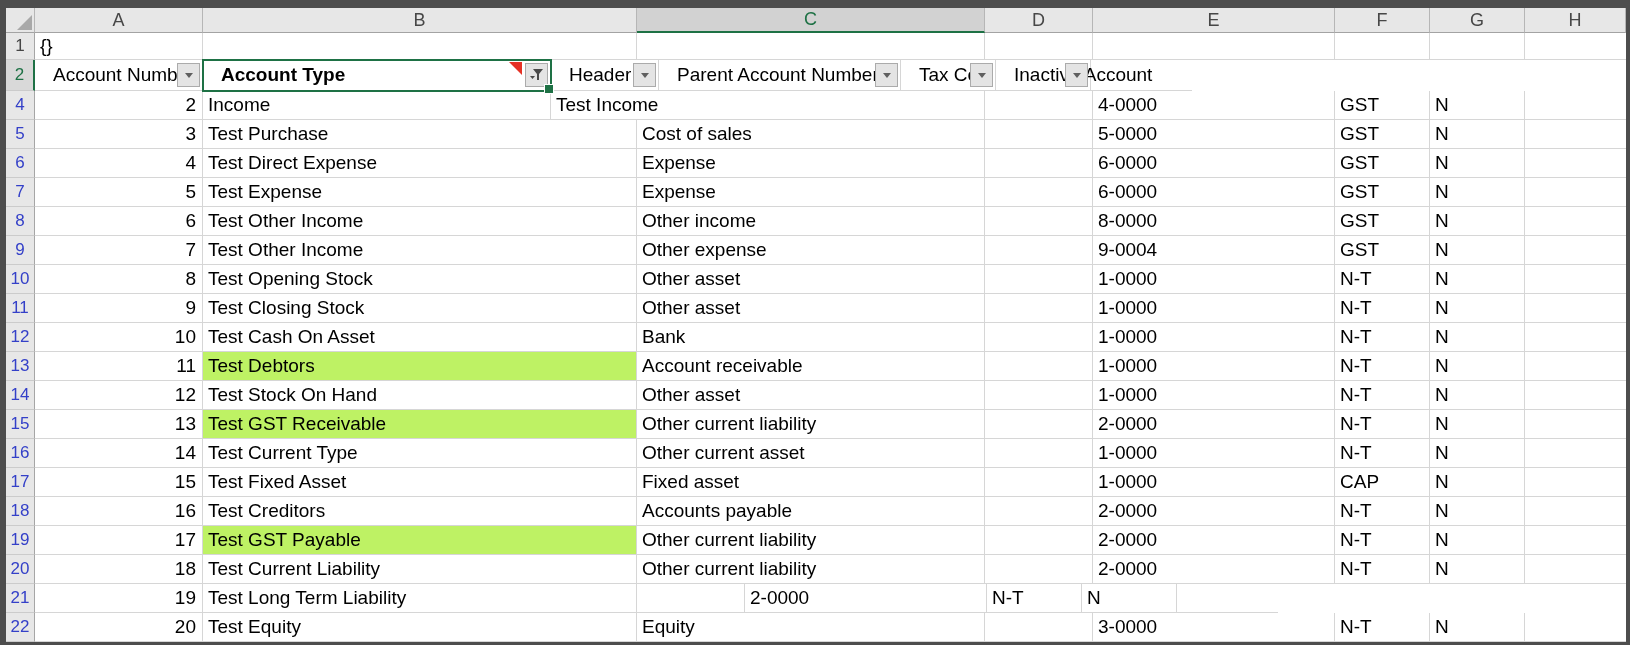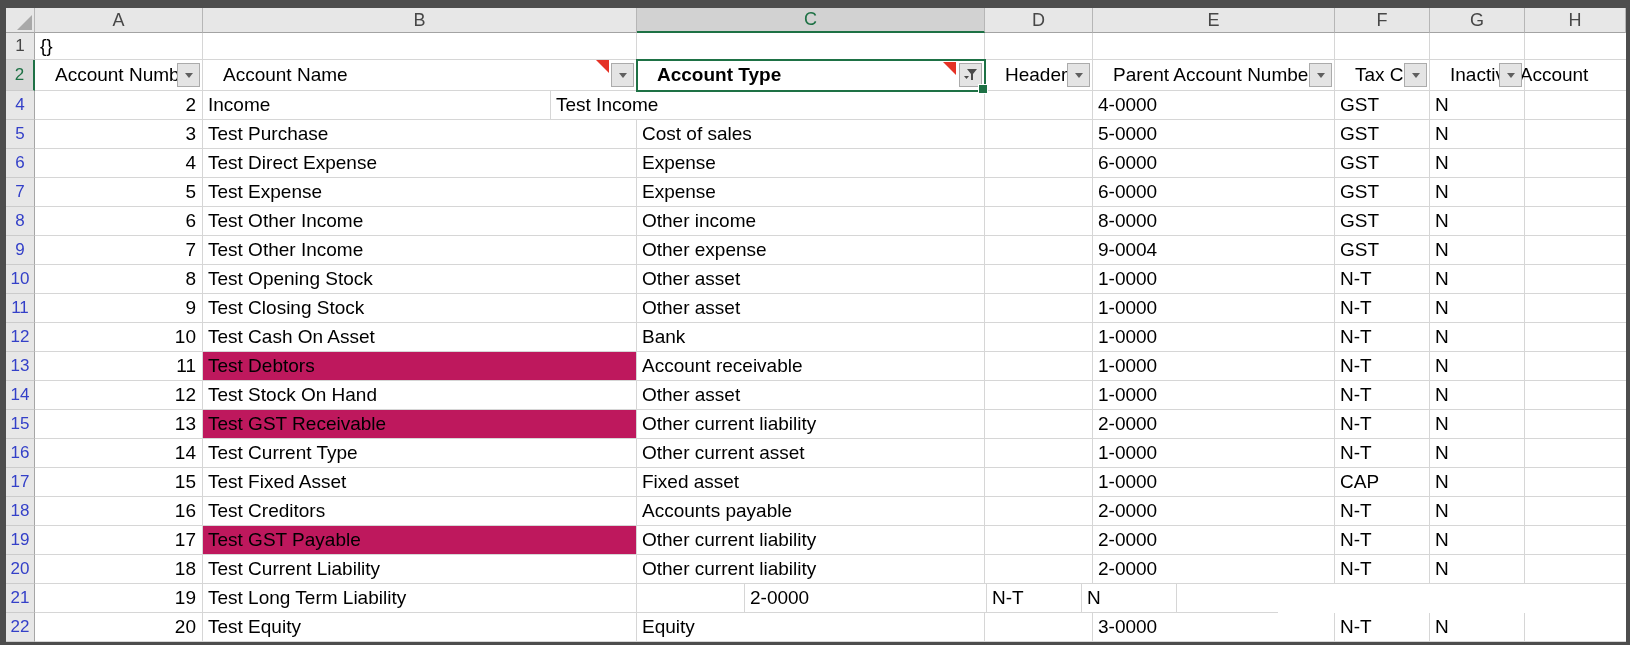--- a/index.html
+++ b/index.html
@@ -2,31 +2,31 @@
 <html><head>
 <meta charset="utf-8">
 <style>
   html,body{margin:0;padding:0;background:#222;}
   .shot{position:relative;width:1630px;height:645px;background:#4d4d4d;font-family:"Liberation Sans",sans-serif;overflow:hidden;}
   .canvas{position:absolute;left:6px;top:8px;width:1620px;height:634px;background:#ffffff;overflow:hidden;}
   .row{position:absolute;left:0;display:flex;width:1620px;}
   .cell{height:100%;box-sizing:border-box;border-right:1px solid #D6D6D6;border-bottom:1px solid #D6D6D6;display:flex;align-items:center;overflow:hidden;white-space:nowrap;font-size:19px;color:#000;position:relative;}
   .txt{padding-left:5px;}
   .num{justify-content:flex-end;padding-right:6px;}
-  .hl{background:#be185d;}
+  .hl{background:#bef264;}
   .ovf{overflow:visible;}
   .w-a{width:168px}.w-b{width:434px}.w-c{width:348px}.w-d{width:108px}.w-e{width:242px}.w-f{width:95px}.w-g{width:95px}.w-h{width:101px;border-right:none}
   .rh{width:29px;background:#E7E7E7;border-right:1px solid #A6A6A6;border-bottom:1px solid #CBCBCB;justify-content:center;font-size:17px;color:#454545;}
   .rh.filt{color:#3440C8;}
   .rh.active{background:#D9D9D9;color:#1E7145;border-right:2px solid #1E7145;font-weight:400;}
   .colhdr{background:#E7E7E7;border-right:1px solid #B6B6B6;border-bottom:1px solid #A3A3A3;justify-content:center;color:#474747;font-size:18px;}
   .colhdr.sel{background:#D2D2D2;color:#1E7145;border-bottom:2px solid #1E7145;}
   .corner{width:29px;height:100%;box-sizing:border-box;background:#E7E7E7;border-right:1px solid #B6B6B6;border-bottom:1px solid #A3A3A3;position:relative;}
   .corner::after{content:"";position:absolute;right:2px;bottom:2px;width:0;height:0;border-left:15px solid transparent;border-bottom:15px solid #A9A9A9;}
-  .hdr-t{padding-left:5px;overflow:hidden;margin-left:15px;}
+  .hdr-t{padding-left:18px;overflow:hidden;}
   .ovf .hdr-t{overflow:visible;}
   .dropbtn{position:absolute;right:2px;top:50%;transform:translateY(-50%);width:23px;height:24px;background:#E4E4E4;border:1px solid #ABABAB;box-sizing:border-box;display:flex;align-items:center;justify-content:center;z-index:2;}
   .caret{width:0;height:0;border-left:4px solid transparent;border-right:4px solid transparent;border-top:5px solid #5f5f5f;}
   .cmt{position:absolute;top:0;right:27px;width:0;height:0;border-top:13px solid #E53125;border-left:13px solid transparent;z-index:3;}
   .selcell{outline:2px solid #1E7145;outline-offset:-1px;z-index:3;overflow:visible;font-weight:bold;}
   .selcell .cmt{top:2px;right:28px;}
   .fillhandle{position:absolute;right:-4px;bottom:-4px;width:8px;height:8px;background:#1E7145;border:1px solid #ffffff;box-sizing:content-box;z-index:6;}
   .r2{z-index:4;}
 </style>
 </head>
@@ -60,27 +60,20 @@
     </div>
 
     <div class="row r2" style="top:52px;height:31px">
       <div class="cell rh active">2</div>
       <div class="cell w-a">
         <span class="hdr-t">Account Numb</span>
         <div class="dropbtn">
             <span class="caret"></span>
           </div>
       </div>
-      <div class="cell w-b">
-        <span class="hdr-t">Account Name</span>
-        <span class="cmt"></span>
-        <div class="dropbtn">
-            <span class="caret"></span>
-          </div>
-      </div>
       <div class="cell w-c selcell">
         <span class="hdr-t">Account Type</span>
         <span class="cmt"></span>
         <div class="dropbtn">
           <svg width="16" height="14" viewBox="0 0 16 14">
             <path d="M4 1 L14 1 L10 6 L10 12 L8 12 L8 6 Z" fill="#4a4a4a"></path>
             <path d="M1 8 L6 8 L3.5 11 Z" fill="#4a4a4a"></path>
           </svg>
         </div>
         <div class="fillhandle"></div>

